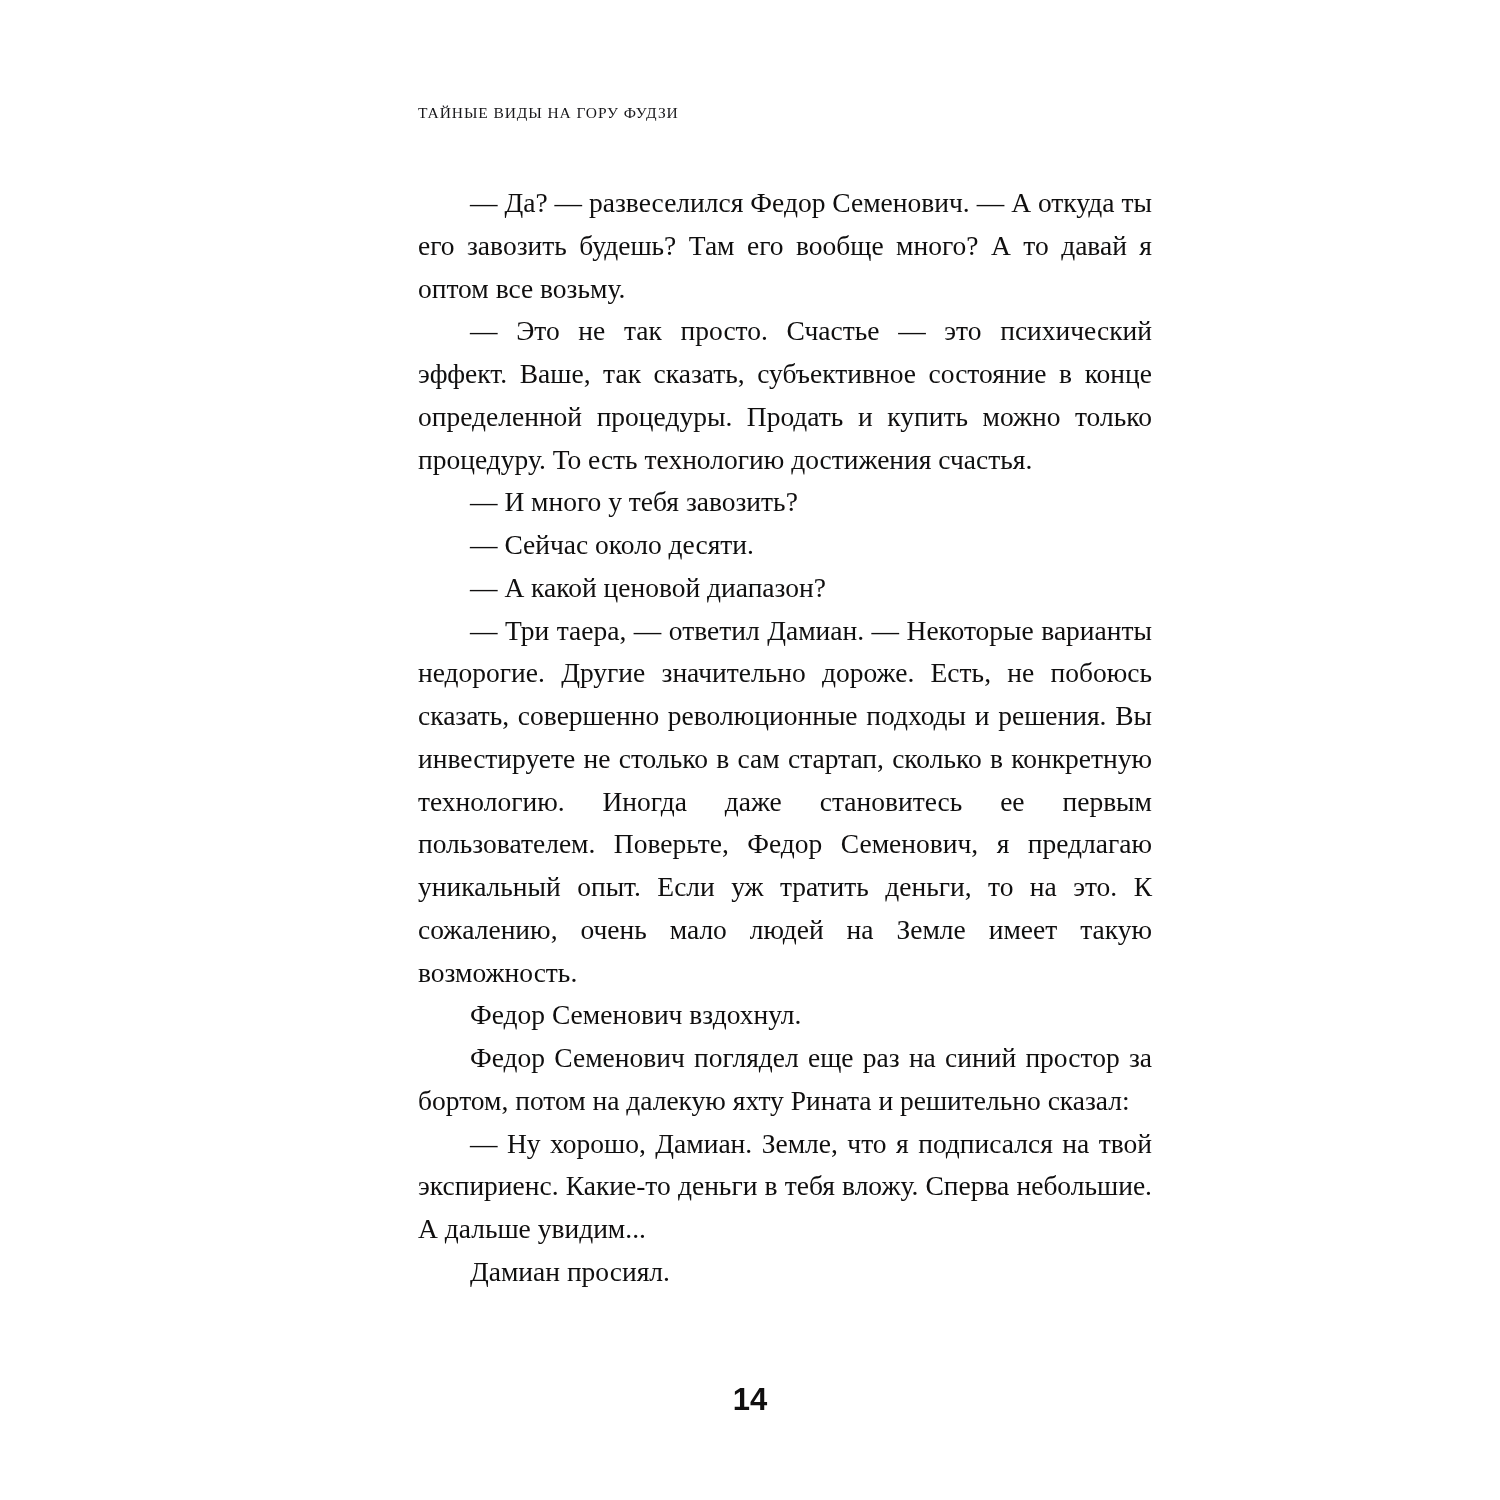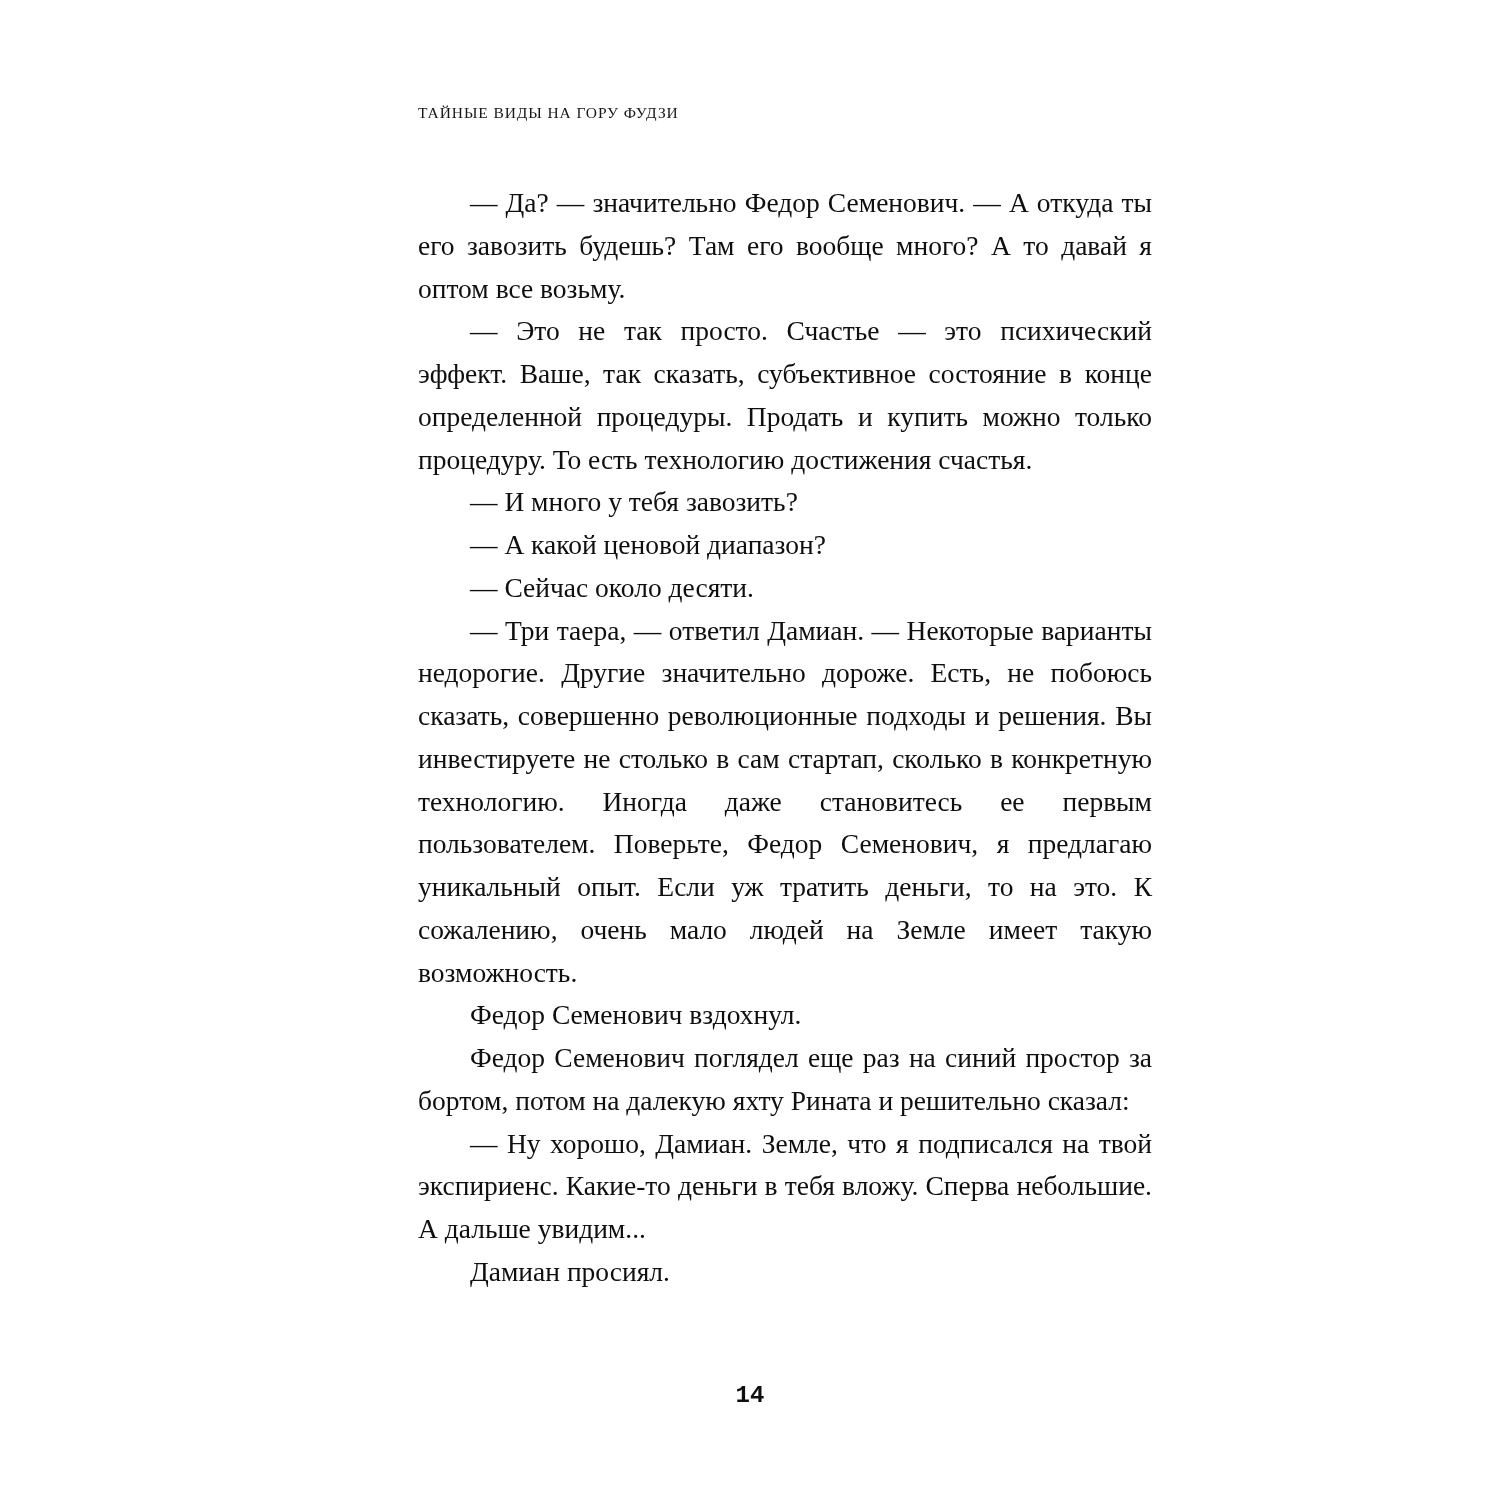--- a/index.html
+++ b/index.html
@@ -41,41 +41,41 @@
   .body-text p {
     margin: 0;
     text-indent: 52px;
   }
   .folio {
     position: absolute;
     left: 0;
     right: 0;
     top: 1382px;
     text-align: center;
-    font-size: 24px;
+    font-size: 31px;
     font-weight: bold;
     color: #100f0f;
-    font-family: Liberation Mono, monospace;
+    font-family: Liberation Sans, sans-serif;
   }
 </style>
 </head>
 <body>
 
 <div class="page">
 
   <div class="content">
 
     <div class="running-head">ТАЙНЫЕ ВИДЫ НА ГОРУ ФУДЗИ</div>
 
     <div class="body-text">
-      <p>— Да? — значительно Федор Семенович. — А откуда ты его завозить будешь? Там его вообще много? А то давай я оптом все возьму.</p>
+      <p>— Да? — развеселился Федор Семенович. — А откуда ты его завозить будешь? Там его вообще много? А то давай я оптом все возьму.</p>
       <p>— Это не так просто. Счастье — это психический эффект. Ваше, так сказать, субъективное состояние в конце определенной процедуры. Продать и купить можно только процедуру. То есть технологию достижения счастья.</p>
       <p>— И много у тебя завозить?</p>
+      <p>— Сейчас около десяти.</p>
       <p>— А какой ценовой диапазон?</p>
-      <p>— Сейчас около десяти.</p>
       <p>— Три таера, — ответил Дамиан. — Некоторые варианты недорогие. Другие значительно дороже. Есть, не побоюсь сказать, совершенно революционные подходы и решения. Вы инвестируете не столько в сам стартап, сколько в конкретную технологию. Иногда даже становитесь ее первым пользователем. Поверьте, Федор Семенович, я предлагаю уникальный опыт. Если уж тратить деньги, то на это. К сожалению, очень мало людей на Земле имеет такую возможность.</p>
       <p>Федор Семенович вздохнул.</p>
       <p>Федор Семенович поглядел еще раз на синий простор за бортом, потом на далекую яхту Рината и решительно сказал:</p>
       <p>— Ну хорошо, Дамиан. Земле, что я подписался на твой экспириенс. Какие-то деньги в тебя вложу. Сперва небольшие. А дальше увидим...</p>
       <p>Дамиан просиял.</p>
     </div>
 
   </div>
 
   <div class="folio">14</div>

